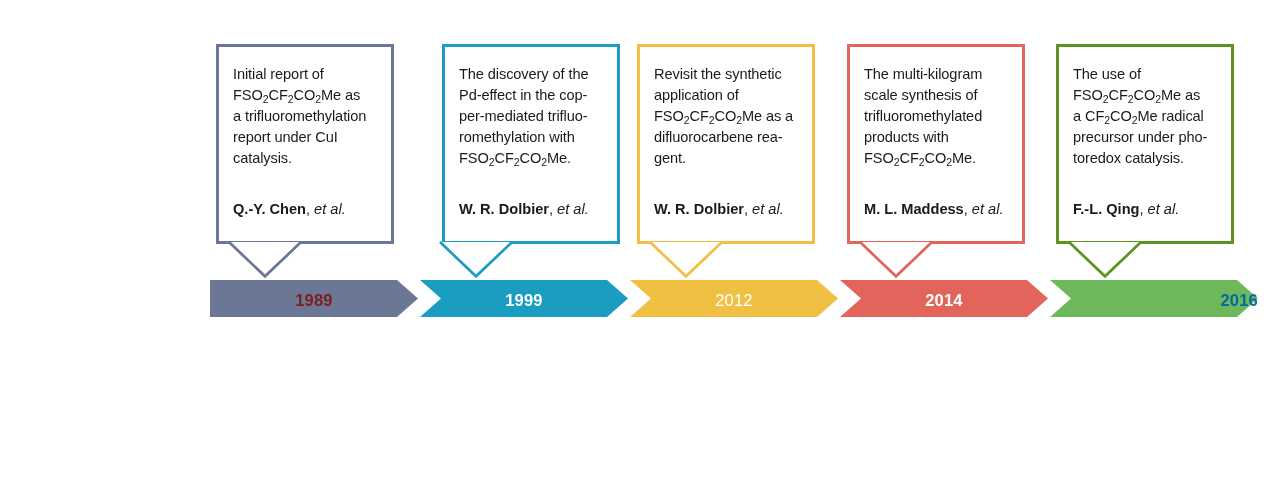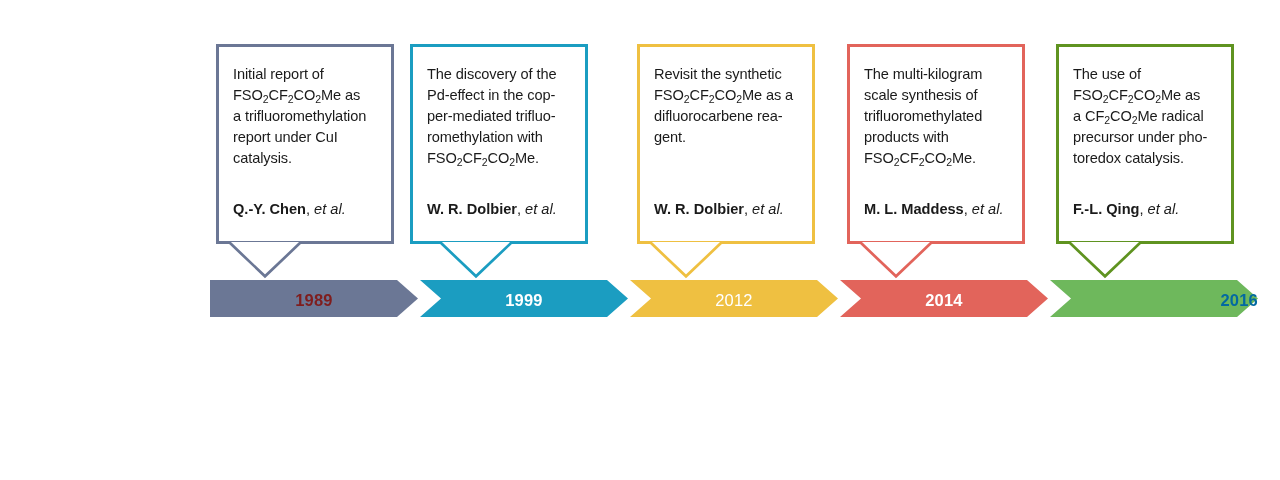--- a/index.html
+++ b/index.html
@@ -99,41 +99,42 @@
       <div class="card-author"><span class="who">Q.-Y. Chen</span><span>, </span><span class="etal">et al.</span></div>
     </div>
     <svg class="card-notch" width="80" height="42" viewBox="0 0 80 42" style="position: absolute; left: 265px; top: 241px;">
       <path d="M 0 0 L 40 38 L 80 0 Z" fill="#ffffff"></path>
       <path d="M 0 0 L 40 38 L 80 0" fill="none" stroke="#6b7795" stroke-width="3" stroke-linejoin="miter"></path>
     </svg>
     <svg width="212" height="37" viewBox="0 0 212 37" style="position: absolute; left: 210px; top: 280px;">
       <path d="M 0 0 L 187 0 L 208 18.5 L 187 37 L 0 37 Z" fill="#6b7795"></path>
     </svg>
     <div class="arrow-label" style="left: 210px; width: 208px; color: #7f1d1d;">1989</div>
-    <div class="card" style="left: 410px; border-color: rgb(27, 157, 193);">
+    <div class="card" style="left: 442px; border-color: rgb(27, 157, 193);">
       <div class="card-body">
         <div><span>The discovery of the</span></div>
         <div><span>Pd-effect in the cop-</span></div>
         <div><span>per-mediated trifluo-</span></div>
         <div><span>romethylation with</span></div>
         <div><span>FSO</span><sub>2</sub><span>CF</span><sub>2</sub><span>CO</span><sub>2</sub><span>Me.</span></div>
       </div>
       <div class="card-author"><span class="who">W. R. Dolbier</span><span>, </span><span class="etal">et al.</span></div>
     </div>
     <svg class="card-notch" width="80" height="42" viewBox="0 0 80 42" style="position: absolute; left: 476px; top: 241px;">
       <path d="M 0 0 L 40 38 L 80 0 Z" fill="#ffffff"></path>
       <path d="M 0 0 L 40 38 L 80 0" fill="none" stroke="#1b9dc1" stroke-width="3" stroke-linejoin="miter"></path>
     </svg>
     <svg width="212" height="37" viewBox="0 0 212 37" style="position: absolute; left: 420px; top: 280px;">
       <path d="M 0 0 L 187 0 L 208 18.5 L 187 37 L 0 37 L 21 18.5 Z" fill="#1b9dc1"></path>
     </svg>
     <div class="arrow-label" style="left: 420px; width: 208px; color: rgb(255, 255, 255);">1999</div>
     <div class="card" style="left: 637px; border-color: rgb(239, 192, 65);">
       <div class="card-body">
         <div><span>Revisit the synthetic</span></div>
+        <div><span>application of</span></div>
         <div><span>FSO</span><sub>2</sub><span>CF</span><sub>2</sub><span>CO</span><sub>2</sub><span>Me as a</span></div>
         <div><span>difluorocarbene rea-</span></div>
         <div><span>gent.</span></div>
       </div>
       <div class="card-author"><span class="who">W. R. Dolbier</span><span>, </span><span class="etal">et al.</span></div>
     </div>
     <svg class="card-notch" width="80" height="42" viewBox="0 0 80 42" style="position: absolute; left: 686px; top: 241px;">
       <path d="M 0 0 L 40 38 L 80 0 Z" fill="#ffffff"></path>
       <path d="M 0 0 L 40 38 L 80 0" fill="none" stroke="#efc041" stroke-width="3" stroke-linejoin="miter"></path>
     </svg>

